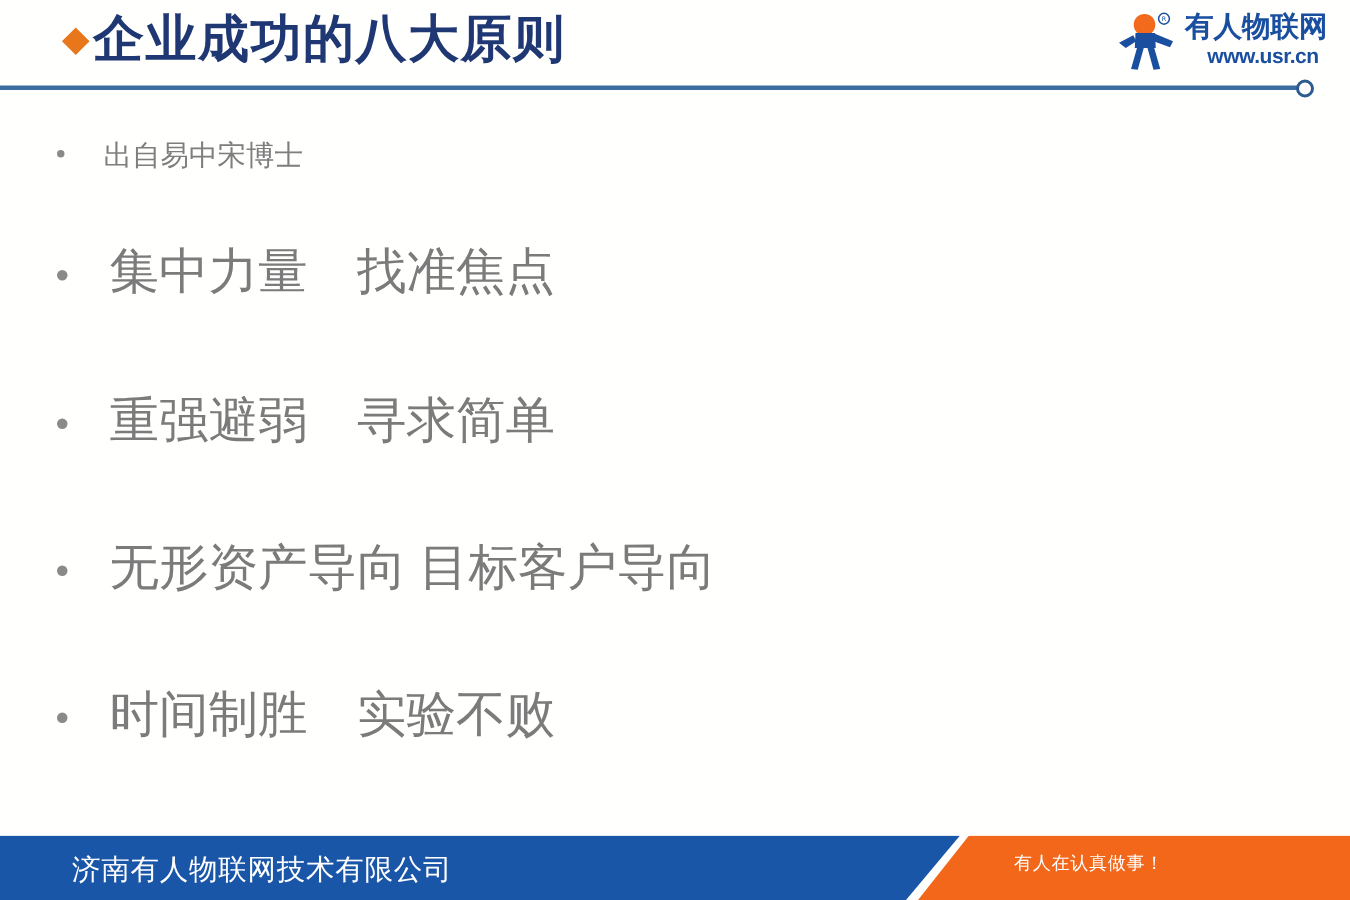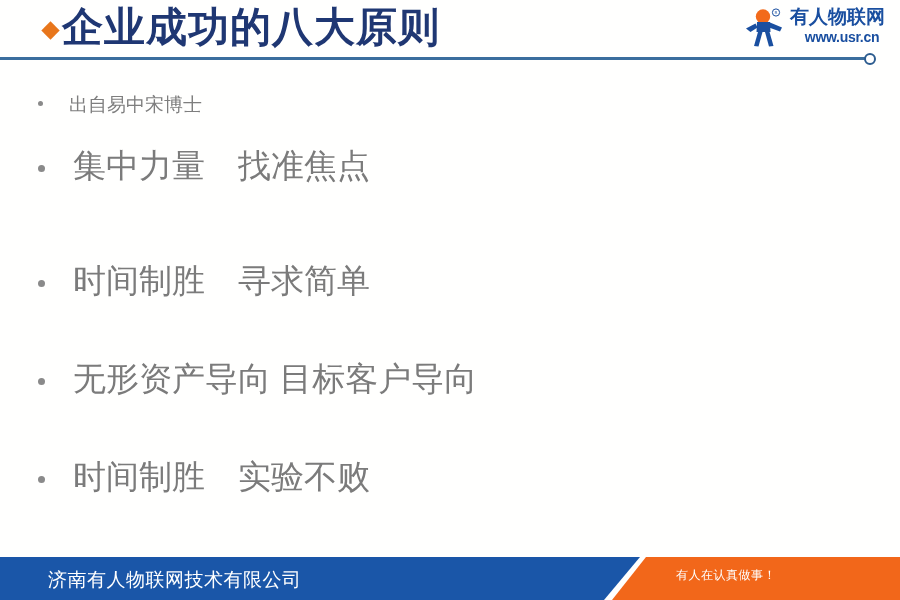--- a/index.html
+++ b/index.html
@@ -33,22 +33,22 @@
   }
   .title-diamond {
     width: 13px;
     height: 13px;
     background: #E8761B;
     transform: rotate(45deg);
     margin-right: 5px;
     flex: none;
   }
   .slide-title {
-    font-family: Liberation Mono, monospace;
-    font-size: 41px;
+    font-family: Liberation Serif, serif;
+    font-size: 34px;
     font-weight: bold;
     color: #1F3773;
     letter-spacing: 1px;
     line-height: 1;
     white-space: nowrap;
   }
 
   
   .header-rule {
     position: absolute;
@@ -84,21 +84,21 @@
     width: 46px;
     height: 40px;
   }
   .logo-text {
     position: absolute;
     left: 48px;
     top: 2px;
     width: 104px;
   }
   .logo-cn {
-    font-family: Liberation Mono, monospace;
+    font-family: Liberation Serif, serif;
     font-size: 19px;
     font-weight: bold;
     color: #1A4FA0;
     letter-spacing: 0px;
     line-height: 21px;
     white-space: nowrap;
   }
   .logo-url {
     font-family: "Liberation Sans", "DejaVu Sans", sans-serif;
     font-size: 14px;
@@ -221,27 +221,27 @@
         <div class="logo-url">www.usr.cn</div>
       </div>
     </div>
   </div>
 
   <div id="body">
       <div class="bullet-row lvl-small" style="top: 33px;">
         <span class="bullet-dot"></span>
         <span class="bullet-text">出自易中宋博士</span>
       </div>
-      <div class="bullet-row lvl-big" style="top: 88px;">
+      <div class="bullet-row lvl-big" style="top: 104px;">
         <span class="bullet-dot"></span>
         <span class="bullet-text">集中力量　找准焦点</span>
       </div>
       <div class="bullet-row lvl-big" style="top: 203px;">
         <span class="bullet-dot"></span>
-        <span class="bullet-text">时间制胜　寻求简单</span>
+        <span class="bullet-text">重强避弱　寻求简单</span>
       </div>
       <div class="bullet-row lvl-big" style="top: 399px;">
         <span class="bullet-dot"></span>
         <span class="bullet-text">时间制胜　实验不败</span>
       </div>
       <div class="bullet-row lvl-big" style="top: 301px;">
         <span class="bullet-dot"></span>
         <span class="bullet-text">无形资产导向 目标客户导向</span>
       </div>
     </div>

